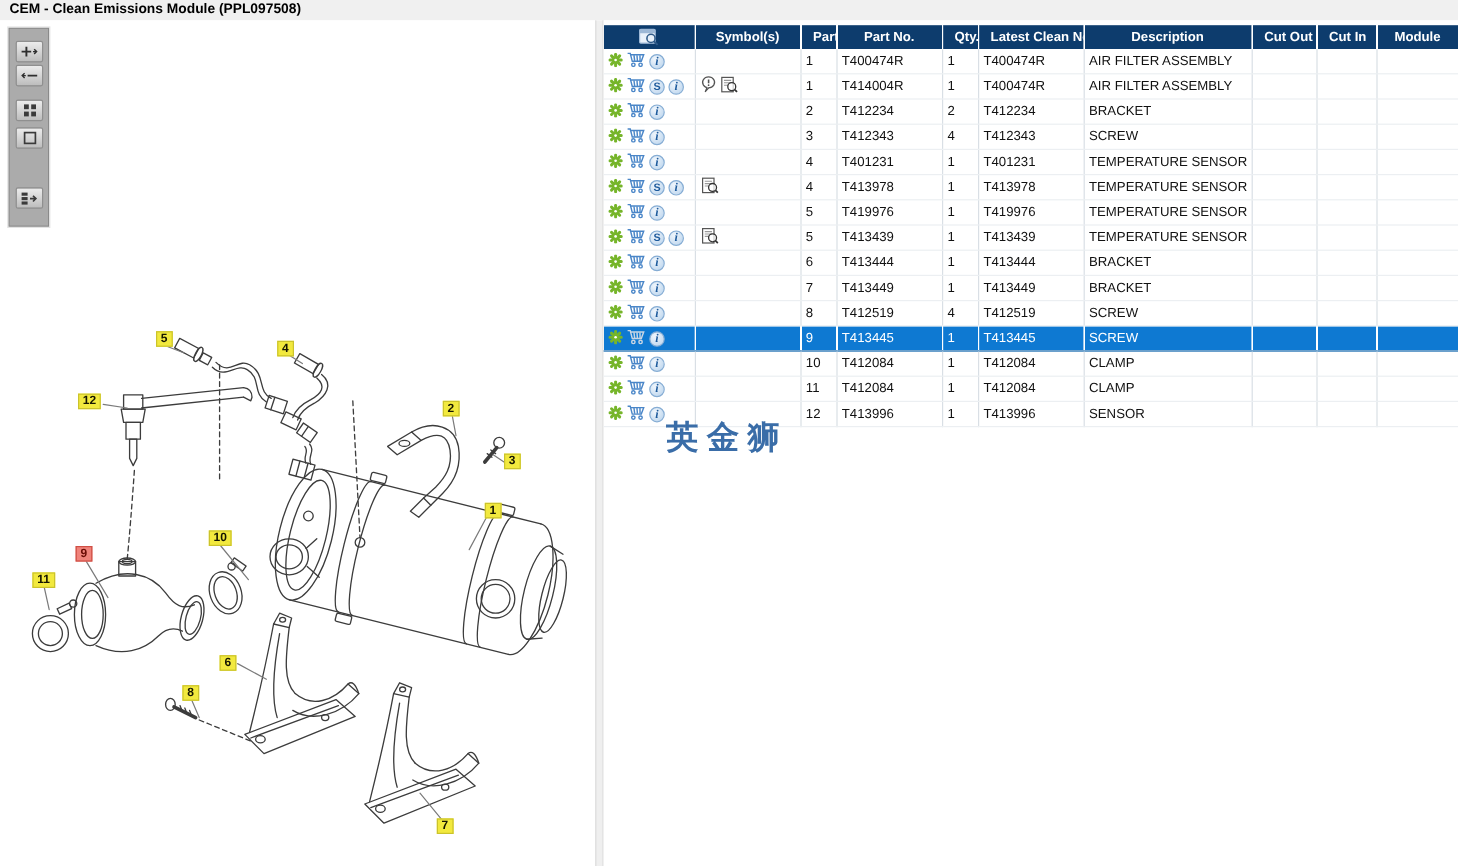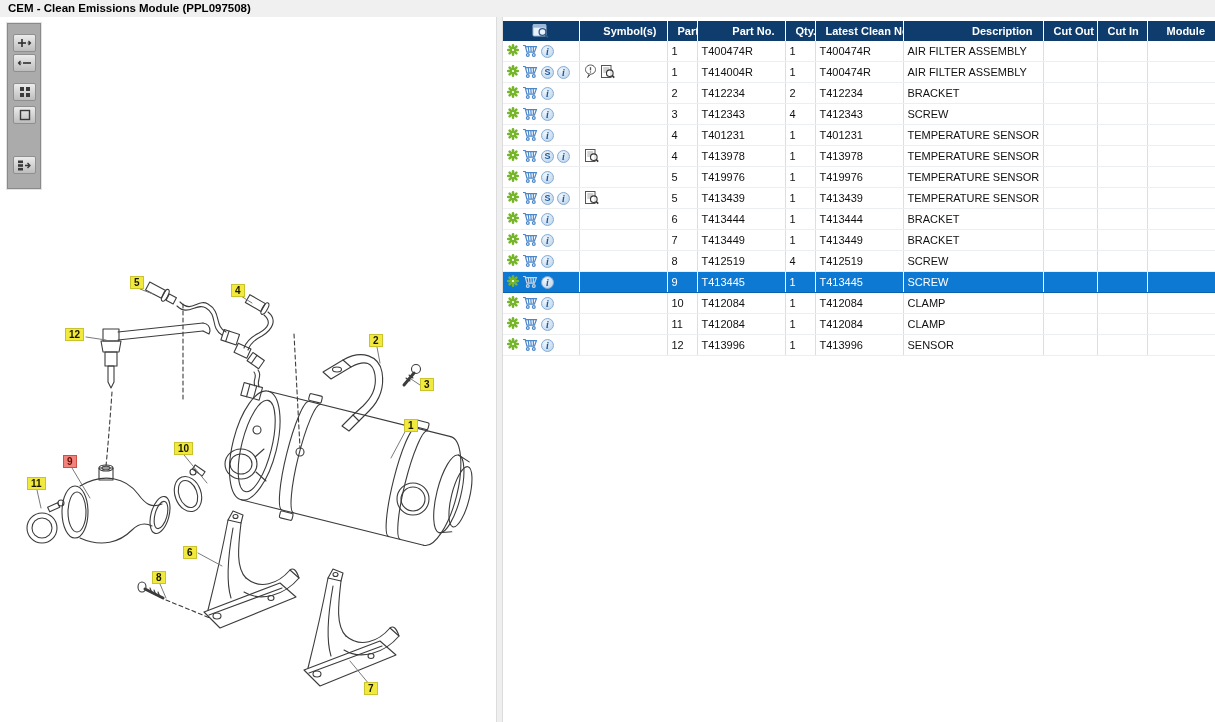--- a/index.html
+++ b/index.html
@@ -26,21 +26,21 @@
   .dtoolbar button { position:absolute; left:5px; width:23px; height:18px;
               background:linear-gradient(#ececec,#bdbdbd); border:1px solid #8f8f8f;
               border-radius:2px; padding:0; display:flex; align-items:center; justify-content:center; }
   .dtoolbar button svg { display:block; }
 
   
   .table-panel { position:absolute; left:503px; top:17px; width:712px; height:705px; background:#fff; }
   table.parts { border-collapse:collapse; table-layout:fixed; width:712px; margin-top:4px;
                 font-size:11px; color:#111; }
   table.parts th { background:#0d3c6d; color:#fff; font-weight:bold; font-size:11px;
-                   height:20px; text-align:right; padding:0 10px;
+                   height:20px; text-align:center; padding:0 10px;
                    border-right:1px solid rgba(255,255,255,.85); white-space:nowrap; overflow:hidden; }
   table.parts th:last-child { border-right:none; }
   table.parts th.icocol { text-align:center; padding:0; }
   table.parts td { height:20px; padding:0 4px; border-right:1px solid #d9dfe5;
                    border-bottom:1px solid #eceff2; white-space:nowrap; overflow:hidden; }
   table.parts td:last-child { border-right:none; }
   td.c-icons { padding:0 0 0 5px; }
   .iconwrap { display:flex; align-items:center; gap:3px; height:20px; }
   .symwrap  { display:flex; align-items:center; gap:3px; height:20px; }
   tr.partrow { background:#fff; }
@@ -927,14 +927,15 @@
     <td class="c-qty">1</td>
     <td class="c-latest">T413996</td>
     <td class="c-desc">SENSOR</td>
     <td class="c-cutout"></td>
     <td class="c-cutin"></td>
     <td class="c-comment"></td>
   </tr>
         </tbody>
     </table>
 
+    <div class="watermark" style="color: rgb(58, 109, 168);">英金狮</div>
   </div>
 </div>
 
 </body></html>

